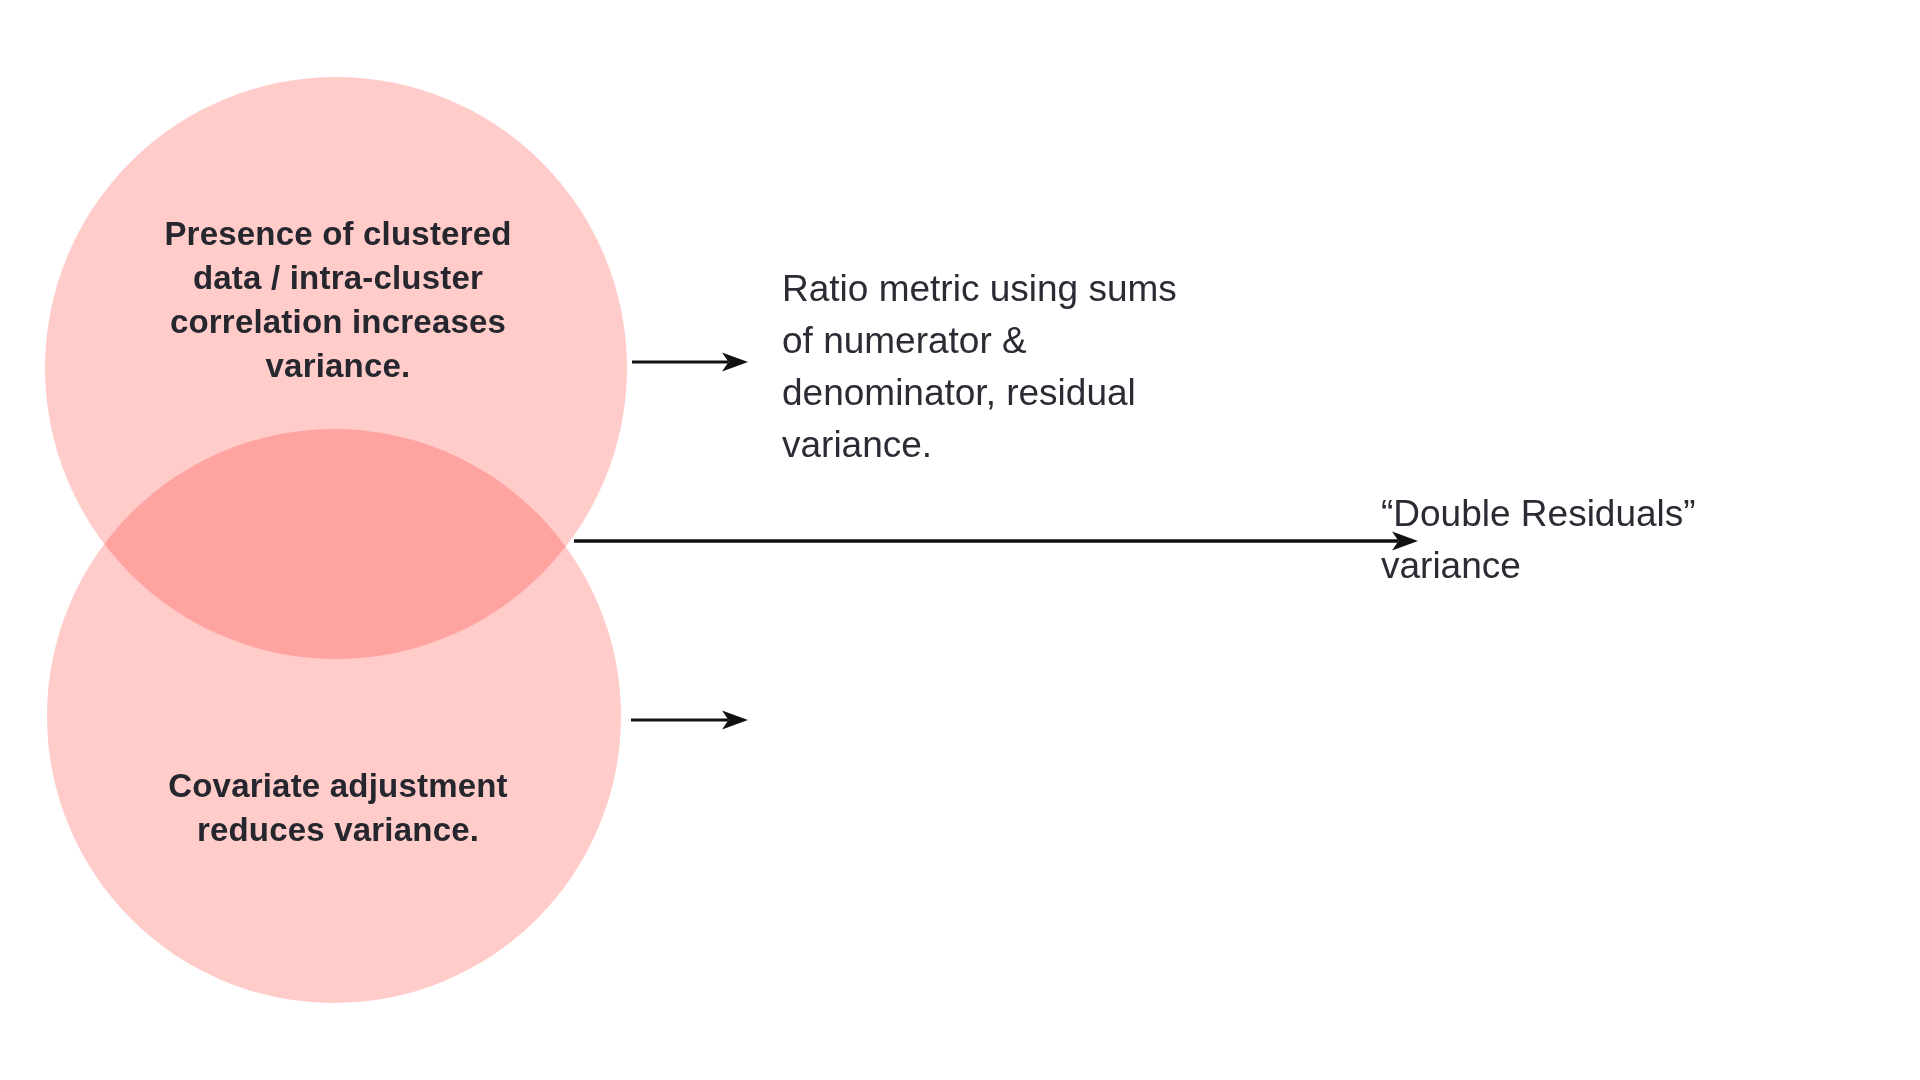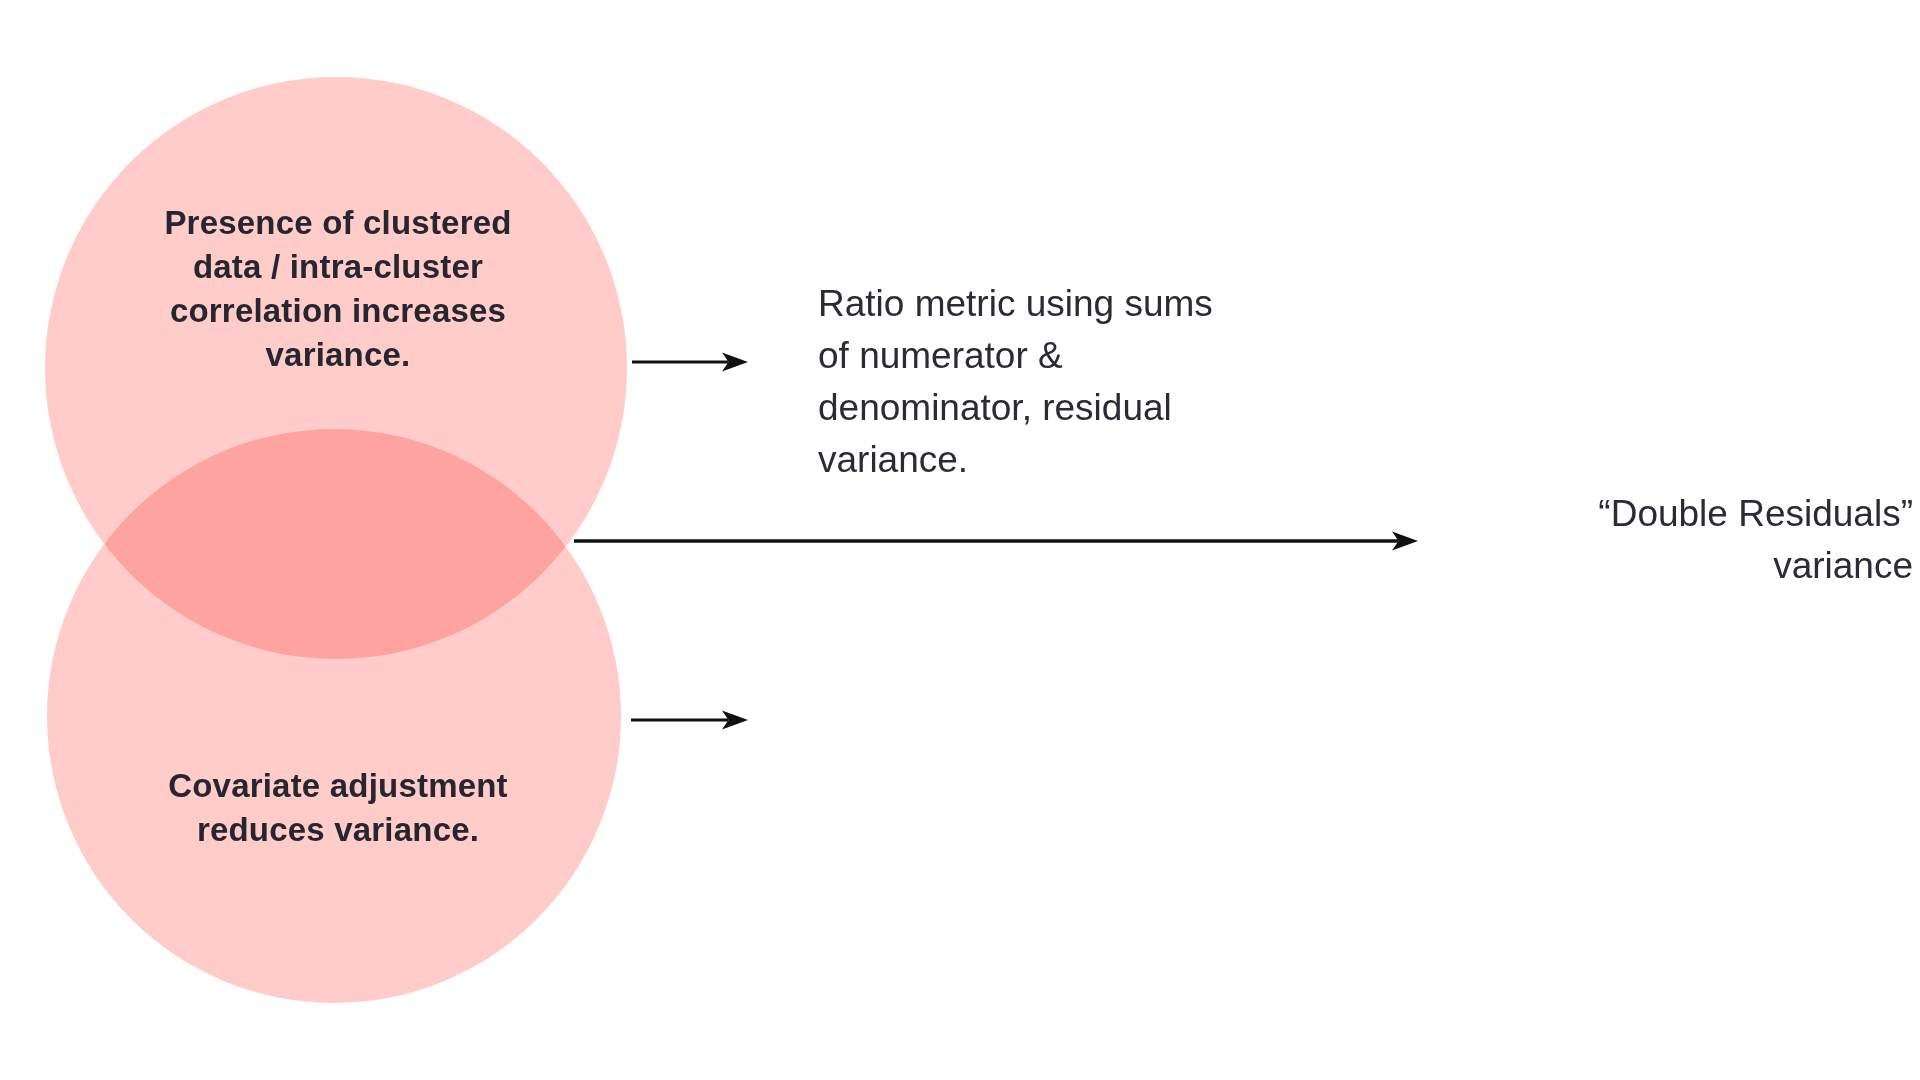--- a/index.html
+++ b/index.html
@@ -39,37 +39,37 @@
     width: 520px;
     left: 78px;
     font-weight: bold;
     font-size: 33px;
     line-height: 44px;
     letter-spacing: 0.2px;
     color: #26262e;
     text-align: center;
     white-space: pre-line;
   }
-  .venn-label.top { top: 201px; }
+  .venn-label.top { top: 212px; }
   .venn-label.bottom { top: 764px; }
 
   .annotation {
     position: absolute;
     font-size: 37px;
     line-height: 52px;
     color: #2b2b34;
     white-space: pre-line;
   }
-  .annotation.ratio { left: 782px; top: 278px; width: 560px; margin-left: 36px; }
+  .annotation.ratio { left: 782px; top: 263px; width: 560px; }
   .annotation.residual { left: 784px; top: 703px; width: 560px; }
   .annotation.double {
     left: 1381px;
     top: 488px;
     width: 532px;
-    text-align: right;
+    text-align: left;
   }
   .arrows-layer {
     position: absolute;
     left: 0;
     top: 0;
     pointer-events: none;
   }
 </style>
 </head>
 <body>

